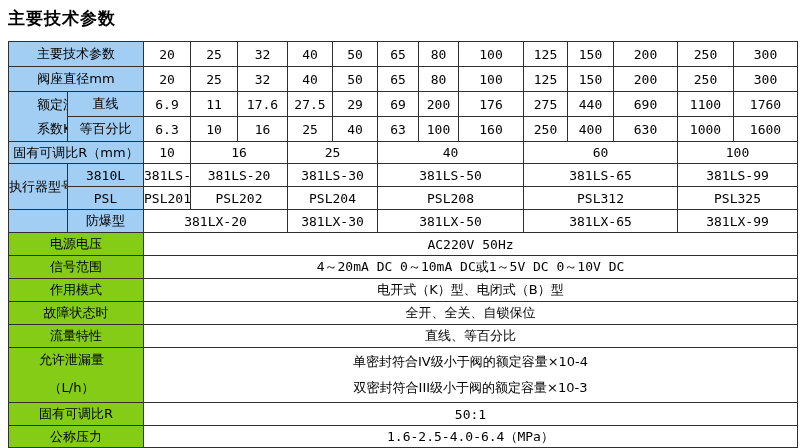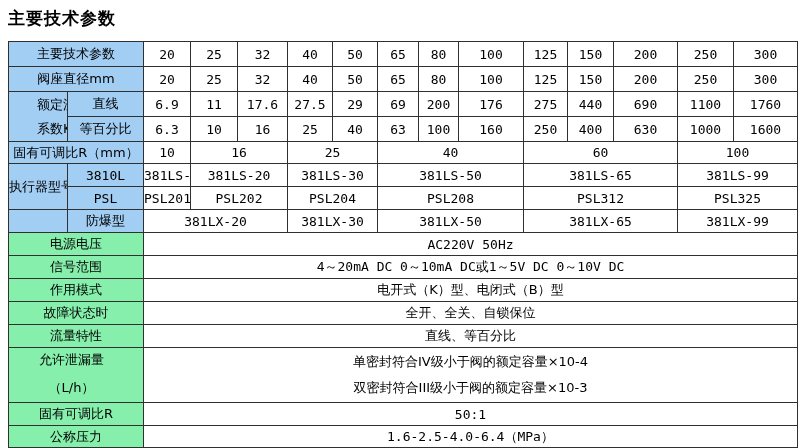--- a/index.html
+++ b/index.html
@@ -6,21 +6,21 @@
   body{width:803px;height:448px;overflow:hidden;
        font-family:"DejaVu Sans","Liberation Sans",sans-serif;color:#000;}
   .page{padding:7px 6px 0 8px;}
   .title{font-size:17px;font-weight:bold;margin:0 0 11px 0;letter-spacing:1px;
          font-family:"DejaVu Sans","Liberation Sans",sans-serif;}
   table.tech{border-collapse:collapse;table-layout:fixed;width:789px;
              font-size:13px;}
   table.tech td{border:1px solid #303030;text-align:center;vertical-align:middle;
                 padding:0;overflow:hidden;white-space:nowrap;}
   td.lbl{background:#a2cef4;}
-  td.lblw{background:#86efac;
+  td.lblw{background:#84cc16;
           border-top:3px solid #ffffff;border-bottom:3px solid #ffffff;
           border-left:3px solid #ffffff;border-right:1px solid #303030;}
   .num{font-family:"DejaVu Sans Mono","Liberation Mono",monospace;font-size:13px;}
   tr.h25{height:25px;} tr.h23{height:23px;} tr.h22{height:22px;} tr.h54{height:54px;}
   td.kvlabel div{line-height:24px;padding-left:28px;}
   td.leaklbl{vertical-align:top;}
   td.leaklbl .inner{display:flex;flex-direction:column;justify-content:space-between;
                     height:46px;padding:3px 9px 5px 0;}
   td.leakval div{line-height:26px;}
 </style>

